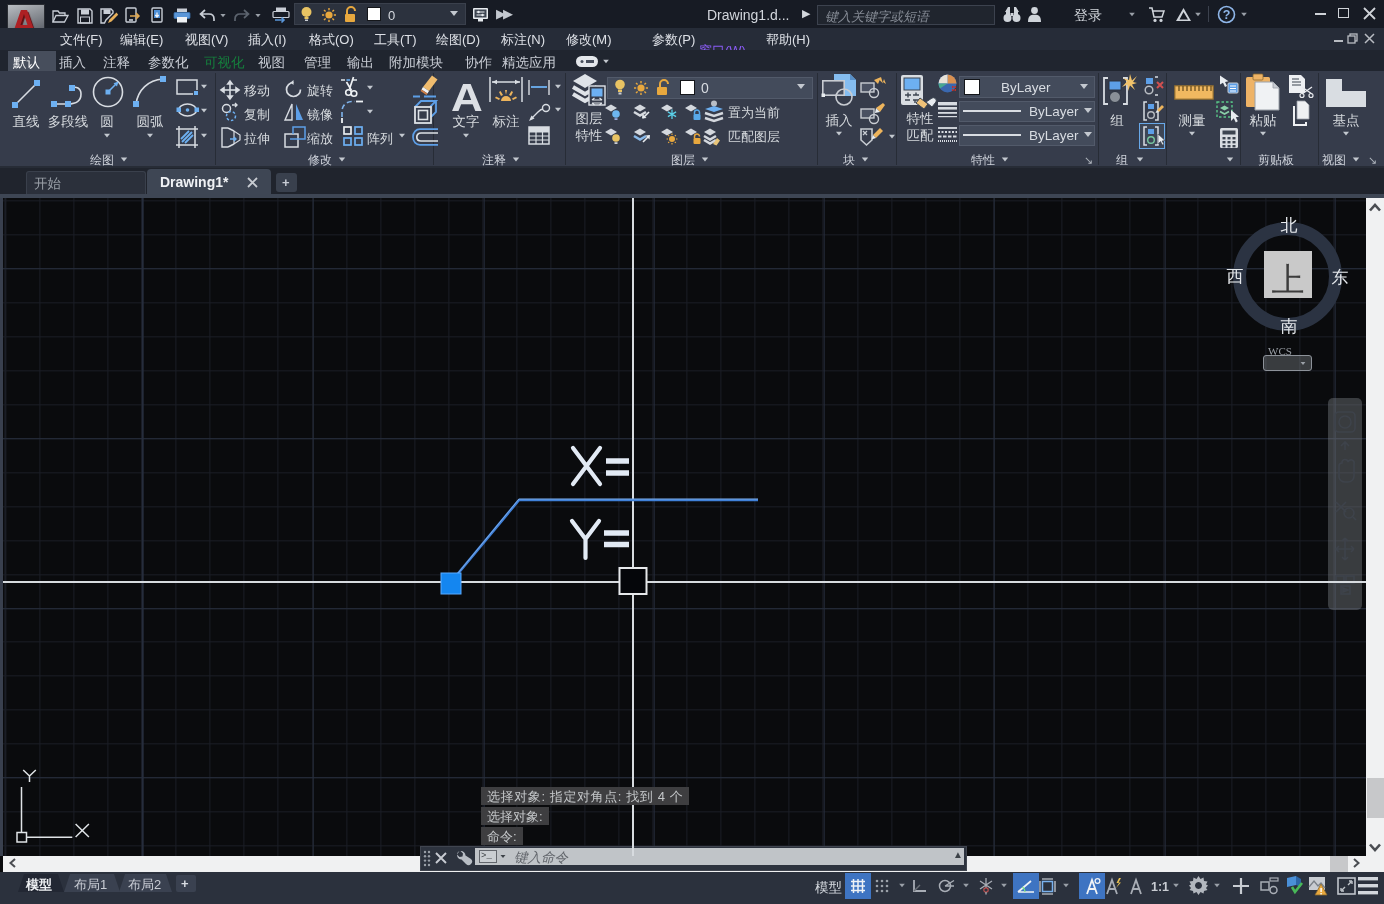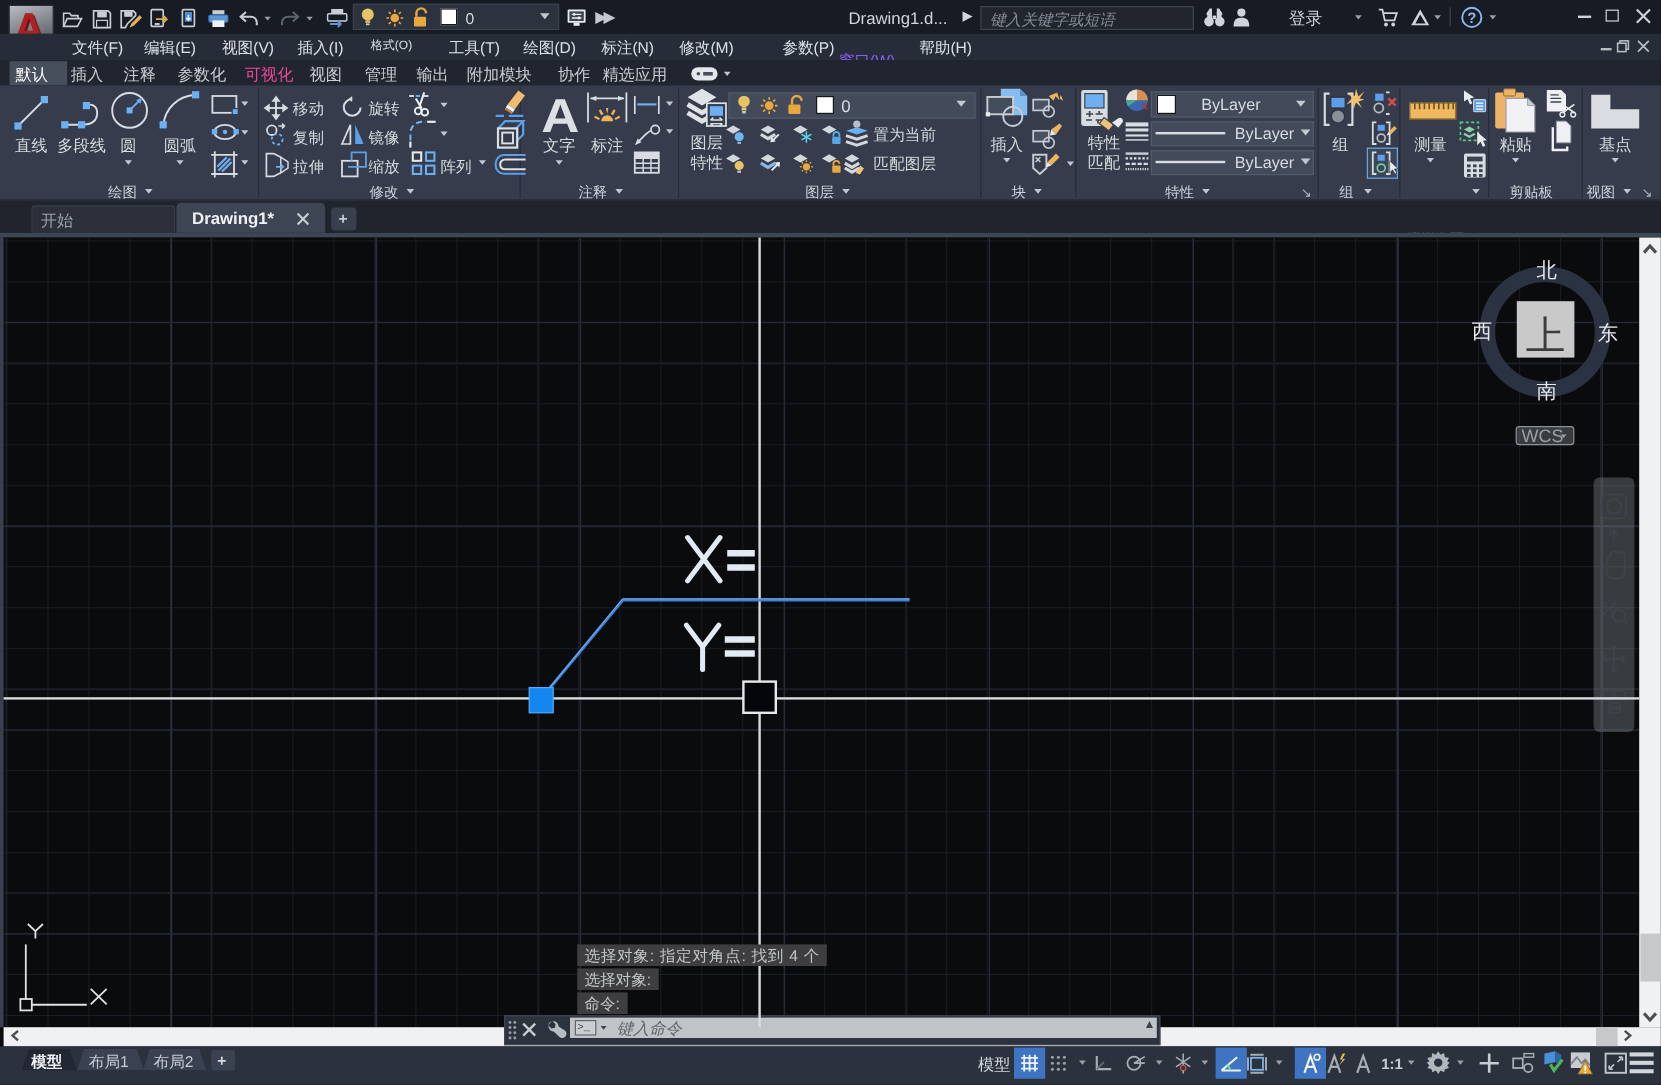--- a/index.html
+++ b/index.html
@@ -135,21 +135,21 @@
 <div class="a" style="left:1338px;top:8px;width:11px;height:10px;border:1.5px solid #cfd3d8;"></div>
 <svg class="ic" style="left:1363px;top:7px" width="13" height="13" viewBox="0 0 13 13">
     <path d="M1 1 L12 12 M12 1 L1 12" stroke="#cfd3d8" stroke-width="1.8"></path>
   </svg>
 
 <div class="a" style="left:0;top:28px;width:1384px;height:22px;background:#262c38;"></div>
 <div class="tx" style="left:60px;top:31px;font-size:13px;color:#dde0e6;">文件(F)</div>
 <div class="tx" style="left:120px;top:31px;font-size:13px;color:#dde0e6;">编辑(E)</div>
 <div class="tx" style="left:185px;top:31px;font-size:13px;color:#dde0e6;">视图(V)</div>
 <div class="tx" style="left:248px;top:31px;font-size:13px;color:#dde0e6;">插入(I)</div>
-<div class="tx" style="left:309px;top:31px;font-size:10px;color:#dde0e6;">格式(O)</div>
+<div class="tx" style="left:309px;top:31px;font-size:13px;color:#dde0e6;">格式(O)</div>
 <div class="tx" style="left:374px;top:31px;font-size:13px;color:#dde0e6;">工具(T)</div>
 <div class="tx" style="left:436px;top:31px;font-size:13px;color:#dde0e6;">绘图(D)</div>
 <div class="tx" style="left:501px;top:31px;font-size:13px;color:#dde0e6;">标注(N)</div>
 <div class="tx" style="left:566px;top:31px;font-size:13px;color:#dde0e6;">修改(M)</div>
 <div class="tx" style="left:652px;top:31px;font-size:13px;color:#dde0e6;">参数(P)</div>
 <div class="tx" style="left:699px;top:42px;font-size:13px;color:#8b5cf6;">窗口(W)</div>
 <div class="tx" style="left:766px;top:31px;font-size:13px;color:#dde0e6;">帮助(H)</div>
 <div class="a" style="left:1334px;top:40px;width:9px;height:2px;background:#b8bcc2;"></div>
 <svg class="ic" style="left:1347px;top:33px" width="11" height="11" viewBox="0 0 11 11">
     <g fill="none" stroke="#b8bcc2" stroke-width="1.3">
@@ -160,21 +160,21 @@
 <svg class="ic" style="left:1364px;top:33px" width="11" height="11" viewBox="0 0 11 11">
     <path d="M1 1 L10 10 M10 1 L1 10" stroke="#b8bcc2" stroke-width="1.5"></path>
   </svg>
 
 <div class="a" style="left:0;top:50px;width:1384px;height:21px;background:#20252f;"></div>
 <div class="a" style="left:8px;top:51px;width:48px;height:20px;background:#474e5c;"></div>
 <div class="tx" style="left:13px;top:54px;font-size:13.5px;color:#ffffff;">默认</div>
 <div class="tx" style="left:59px;top:54px;font-size:13.5px;color:#c9cdd5;">插入</div>
 <div class="tx" style="left:103px;top:54px;font-size:13.5px;color:#c9cdd5;">注释</div>
 <div class="tx" style="left:148px;top:54px;font-size:13.5px;color:#c9cdd5;">参数化</div>
-<div class="tx" style="left:204px;top:54px;font-size:13.5px;color:#ec4899;">可视化</div>
+<div class="tx" style="left:204px;top:54px;font-size:13.5px;color:#15803d;">可视化</div>
 <div class="tx" style="left:258px;top:54px;font-size:13.5px;color:#c9cdd5;">视图</div>
 <div class="tx" style="left:304px;top:54px;font-size:13.5px;color:#c9cdd5;">管理</div>
 <div class="tx" style="left:347px;top:54px;font-size:13.5px;color:#c9cdd5;">输出</div>
 <div class="tx" style="left:389px;top:54px;font-size:13.5px;color:#c9cdd5;">附加模块</div>
 <div class="tx" style="left:465px;top:54px;font-size:13.5px;color:#c9cdd5;">协作</div>
 <div class="tx" style="left:502px;top:54px;font-size:13.5px;color:#c9cdd5;">精选应用</div>
 <svg class="ic" style="left:576px;top:56px" width="22" height="11" viewBox="0 0 22 11">
     <rect x="0" y="0" width="22" height="11" rx="5.5" fill="#e4e7eb"></rect>
     <circle cx="6" cy="5.5" r="1.5" fill="#474e5c"></circle>
     <rect x="10" y="4" width="8" height="3" fill="#474e5c"></rect>
@@ -691,21 +691,21 @@
 </svg>
 
 <div class="a" style="left:1230px;top:24px;width:109px;height:109px;border-radius:50%;border:13px solid #2b3342;"></div>
 <div class="a" style="left:1261px;top:53px;width:48px;height:47px;background:#c9c9c9;"></div>
 <div class="tx" style="left:1285px;top:60px;font-size:33px;color:#3c3c3c;transform:translateX(-50%);font-family:'Liberation Serif',serif;">上</div>
 <div class="tx" style="left:1286px;top:16px;font-size:17px;color:#e6e9ec;transform:translateX(-50%);font-family:'Liberation Serif',serif;">北</div>
 <div class="tx" style="left:1286px;top:117px;font-size:17px;color:#e6e9ec;transform:translateX(-50%);font-family:'Liberation Serif',serif;">南</div>
 <div class="tx" style="left:1232px;top:67px;font-size:17px;color:#e6e9ec;transform:translateX(-50%);font-family:'Liberation Serif',serif;">西</div>
 <div class="tx" style="left:1337px;top:68px;font-size:17px;color:#e6e9ec;transform:translateX(-50%);font-family:'Liberation Serif',serif;">东</div>
 <div class="a" style="left:1260px;top:157px;width:49px;height:16px;background:rgba(170,175,180,0.30);border:1px solid #8d9299;border-radius:3px;"></div>
-<div class="tx" style="left:1265px;top:157px;font-size:15px;color:#9ba0a7;">WCS</div>
+<div class="tx" style="left:1265px;top:147px;font-size:11px;color:#9ba0a7;font-family:Liberation Serif, serif;">WCS</div>
 <div class="dar" style="left:1296px;top:163px;transform:scale(0.6);border-top-color:#9ba0a7;"></div>
 
 <div class="a" style="left:1325px;top:200px;width:34px;height:212px;background:rgba(125,128,134,0.42);border-radius:5px;"></div>
 <svg class="ic" style="left:1329px;top:212px" width="26" height="190" viewBox="0 0 26 190">
       <g fill="none" stroke="#3e434b" stroke-width="1.6">
 <rect x="3" y="2" width="20" height="20" rx="4"></rect>
         <circle cx="13" cy="12" r="6"></circle>
 <path d="M9 34 L13 30 L17 34 M13 30 L13 38" transform="translate(0,2)"></path>
 <path d="M7 56 a3 3 0 0 1 3 -3 a3 3 0 0 1 6 -1 a3 3 0 0 1 6 2 L22 66 a6 6 0 0 1 -6 6 L13 72 a6 6 0 0 1 -6 -5 Z"></path>
 <path d="M4 92 L14 102 M14 92 L4 102"></path>

